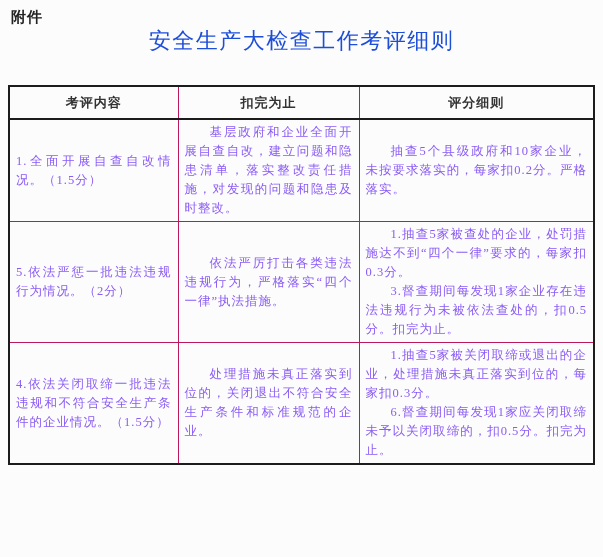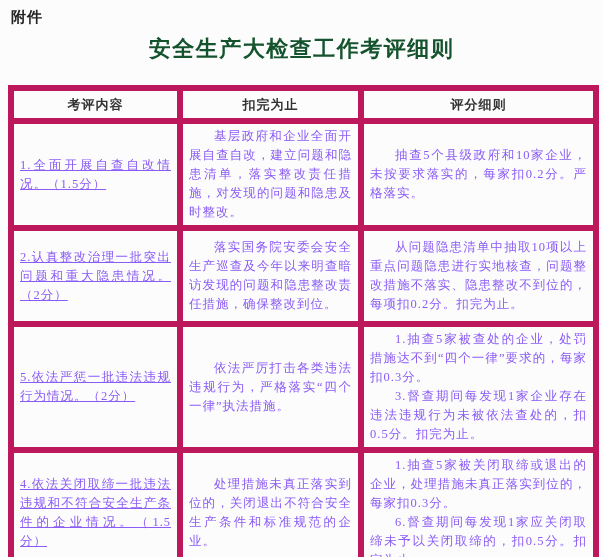--- a/index.html
+++ b/index.html
@@ -10,37 +10,37 @@
     color: #474747;
     overflow: hidden;
   }
   .page { position: relative; width: 603px; height: 442px; padding: 8px 0 0 0; }
   .attachment {
     position: absolute; top: 8px; left: 11px;
     font-size: 15px; font-weight: bold; color: #232323;
     letter-spacing: 1px;
   }
   .title {
-    margin-top: 26px;
+    margin-top: 18px;
     text-align: center;
-    font-size: 22px; font-weight: bold; color: #14532d;
+    font-size: 22px; font-weight: normal; color: #1d4ed8;
     letter-spacing: 1.5px;
   }
   table.eval {
     position: absolute; top: 85px; left: 8px;
     width: 585px;
     border-collapse: collapse;
     table-layout: fixed;
     background: #fcfcfc;
   }
   table.eval col.c1 { width: 169px; }
   table.eval col.c2 { width: 181px; }
   table.eval col.c3 { width: 235px; }
   table.eval th, table.eval td {
-    border: 6px solid #be185d;
+    border: 1px solid #be185d;
     vertical-align: middle;
     font-size: 12.5px;
     line-height: 19px;
     letter-spacing: 1px;
     padding: 3px 6px;
   }
   table.eval { border: 2px solid #1c1c1c; }
   table.eval thead th {
     font-size: 13px;
     font-weight: bold;
@@ -52,21 +52,21 @@
   tbody tr.r1 { height: 97px; }
   tbody tr.r2 { height: 96px; }
   tbody tr.r3 { height: 118px; }
   tbody tr.r4 { height: 106px; }
   td p {
     margin: 0;
     text-indent: 2em;
     text-align: justify;
     color: #8b5cf6;
   }
-  td.c-content p { text-indent: 0; text-decoration: underline; }
+  td.c-content p { text-indent: 0; }
 </style>
 </head>
 <body>
 
 <div class="page">
 
   <div class="attachment">附件</div>
 
   <h1 class="title">安全生产大检查工作考评细则</h1>
 
@@ -88,31 +88,20 @@
         <td class="c-content">
           <p>1.全面开展自查自改情况。（1.5分）</p>
         </td>
         <td class="c-points">
           <p>基层政府和企业全面开展自查自改，建立问题和隐患清单，落实整改责任措施，对发现的问题和隐患及时整改。</p>
         </td>
         <td class="c-scoring">
           <p>抽查5个县级政府和10家企业，未按要求落实的，每家扣0.2分。严格落实。</p>
         </td>
       </tr>
-      <tr class="r2">
-        <td class="c-content">
-          <p>2.认真整改治理一批突出问题和重大隐患情况。（2分）</p>
-        </td>
-        <td class="c-points">
-          <p>落实国务院安委会安全生产巡查及今年以来明查暗访发现的问题和隐患整改责任措施，确保整改到位。</p>
-        </td>
-        <td class="c-scoring">
-          <p>从问题隐患清单中抽取10项以上重点问题隐患进行实地核查，问题整改措施不落实、隐患整改不到位的，每项扣0.2分。扣完为止。</p>
-        </td>
-      </tr>
       <tr class="r3">
         <td class="c-content">
           <p>5.依法严惩一批违法违规行为情况。（2分）</p>
         </td>
         <td class="c-points">
           <p>依法严厉打击各类违法违规行为，严格落实“四个一律”执法措施。</p>
         </td>
         <td class="c-scoring">
           <p>1.抽查5家被查处的企业，处罚措施达不到“四个一律”要求的，每家扣0.3分。</p>
           <p>3.督查期间每发现1家企业存在违法违规行为未被依法查处的，扣0.5分。扣完为止。</p>

